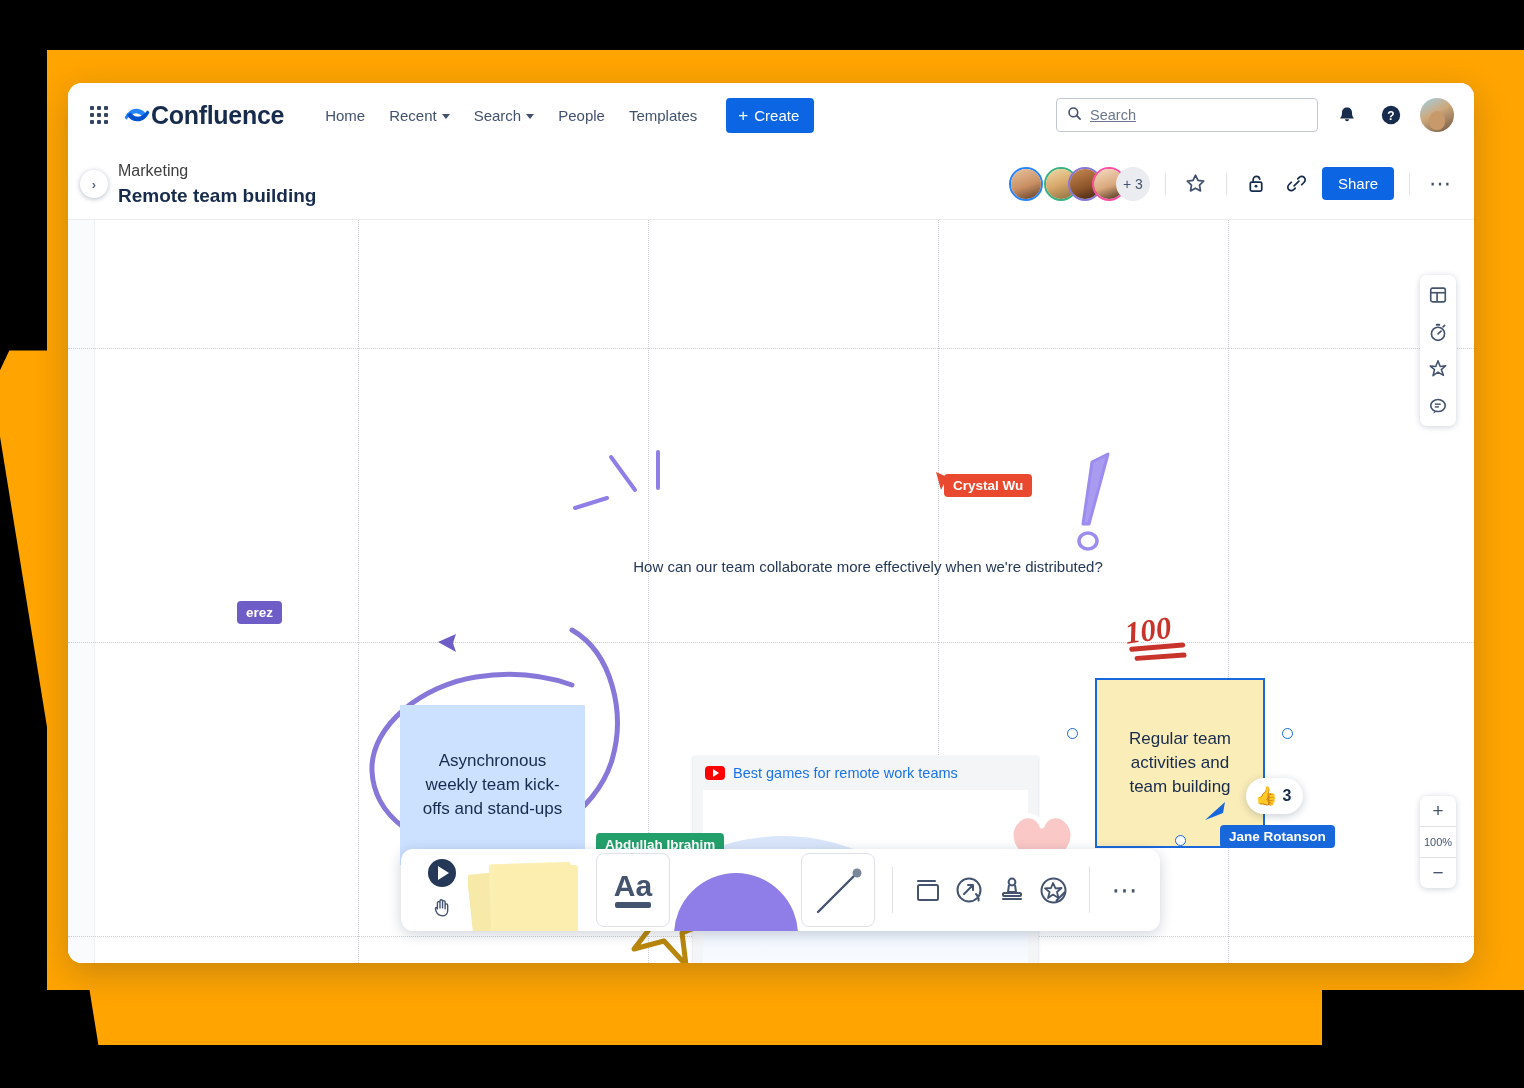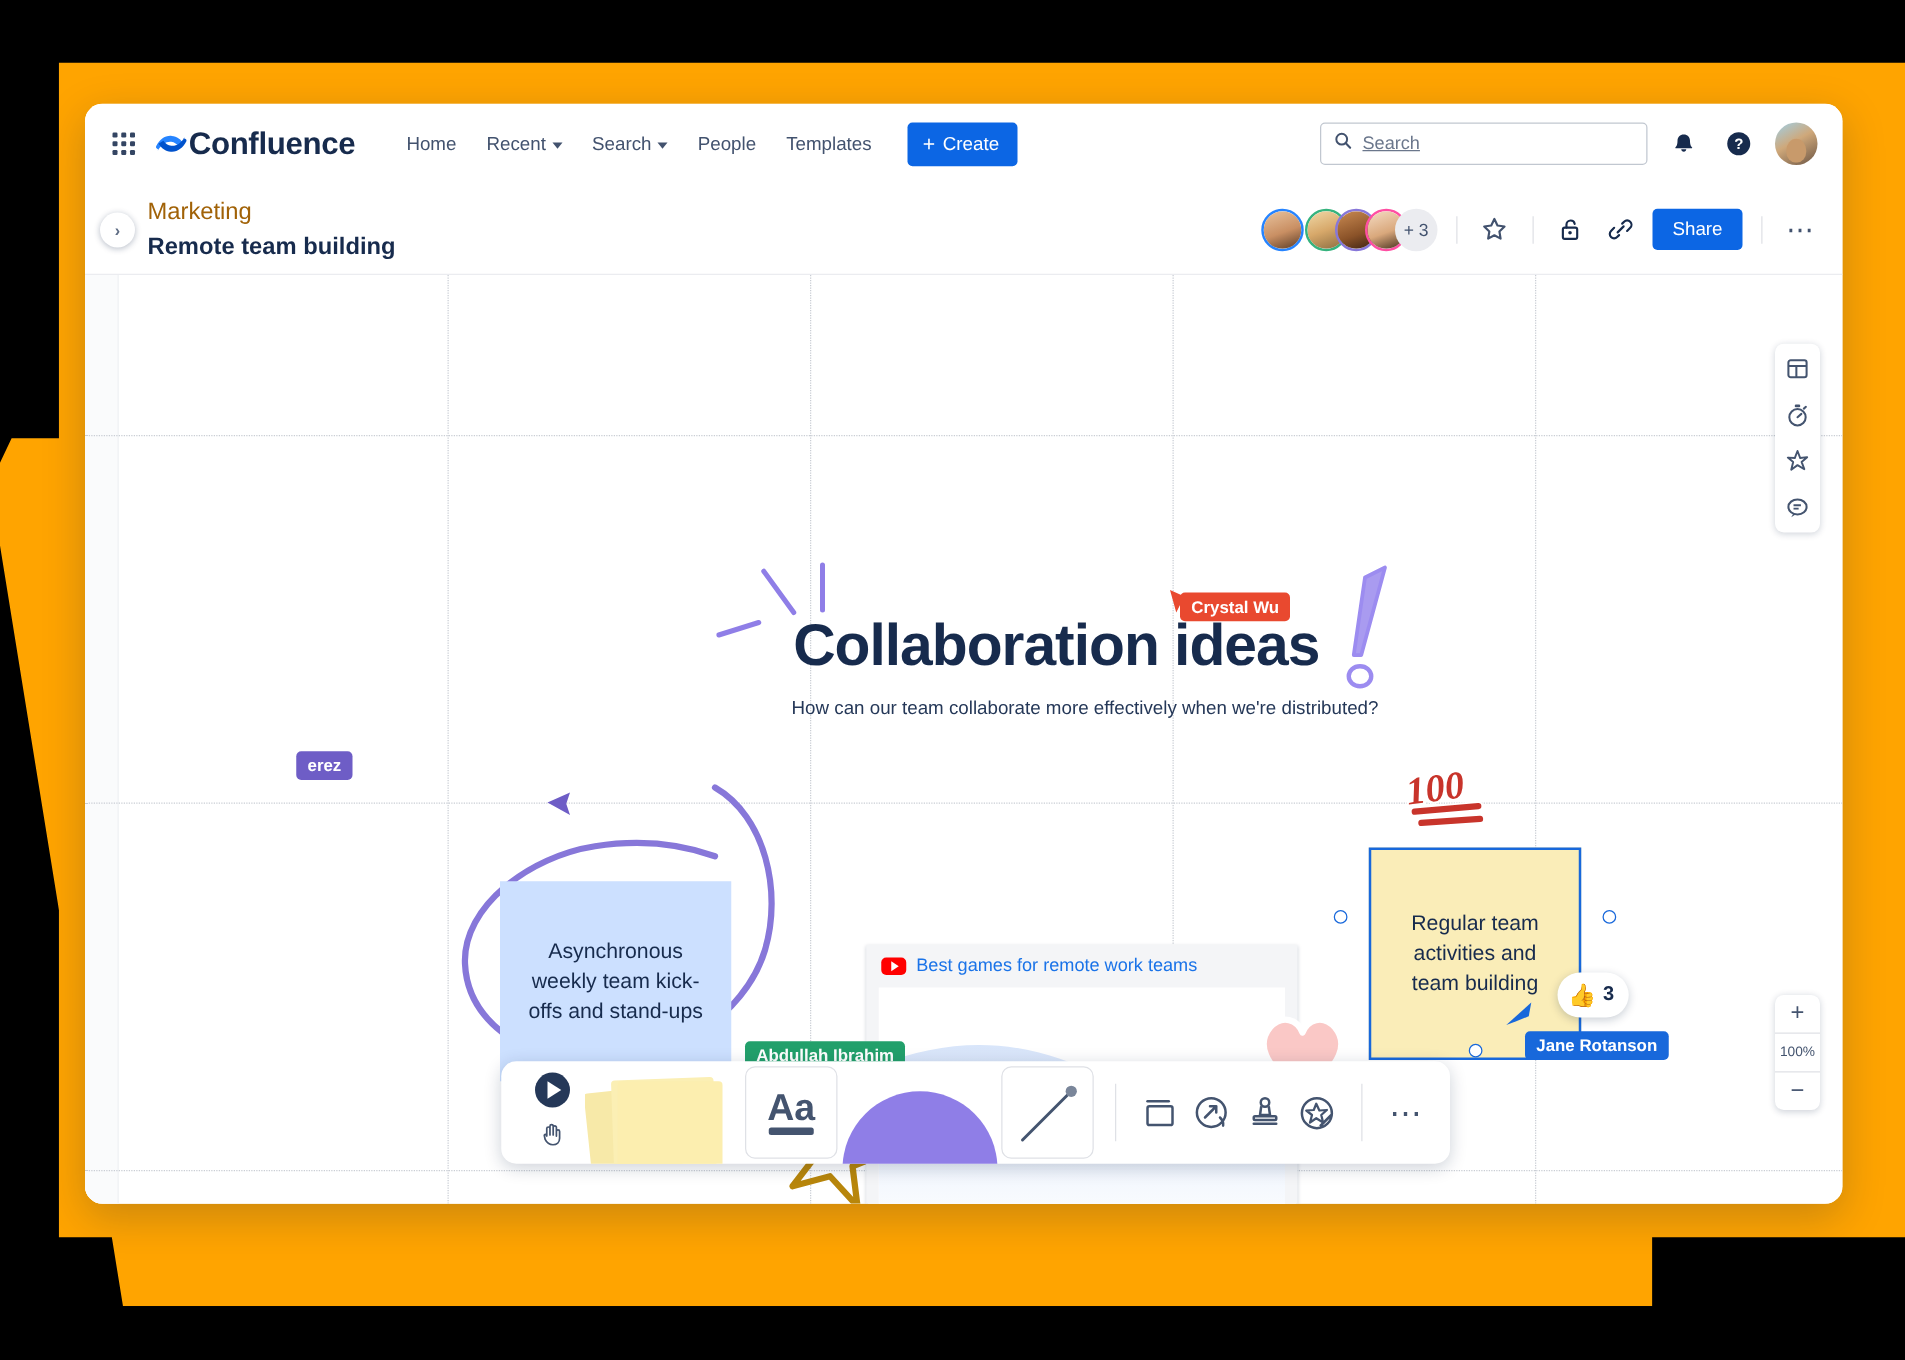--- a/index.html
+++ b/index.html
@@ -83,21 +83,21 @@
   
   .pagebar {
     position: relative; height: 72px; background: #fff; display: flex; align-items: center;
     padding-left: 50px; border-bottom: 1px solid #EBECF0;
   }
   .expand-chip {
     position: absolute; left: 12px; top: 22px; width: 28px; height: 28px; border-radius: 50%;
     background: #fff; box-shadow: 0 1px 5px rgba(9,30,66,.3); display: flex; align-items: center;
     justify-content: center; cursor: pointer; color:#5E6C84; font-size: 13px; font-weight: 700;
   }
-  .crumbs .space { font-size: 19px; color: #a16207; line-height: 1.5; }
+  .crumbs .space { font-size: 16px; color: #404040; line-height: 1.5; }
   .crumbs .title { font-size: 19px; font-weight: 600; color: #172B4D; line-height: 1.35; }
 
   .pagebar-right { margin-left: auto; display: flex; align-items: center; gap: 10px; padding-right: 18px; }
   .avatars { display: flex; align-items: center; }
   .av {
     width: 34px; height: 34px; border-radius: 50%; border: 2.5px solid #fff;
     position: relative; overflow: hidden; margin-left: -10px; cursor: pointer;
   }
   .av:first-child { margin-left: 0; }
   .av .face { position: absolute; inset: 0; }
@@ -356,21 +356,20 @@
         <line x1="38" y1="9" x2="62" y2="42" stroke="#8F7EE7" stroke-width="4" stroke-linecap="round"></line>
         <line x1="85" y1="4" x2="85" y2="40" stroke="#8F7EE7" stroke-width="4" stroke-linecap="round"></line>
         <line x1="2" y1="60" x2="34" y2="50" stroke="#8F7EE7" stroke-width="4" stroke-linecap="round"></line>
       </svg>
 
       <svg style="position:absolute;left:1000px;top:228px;" width="58" height="110">
         <path d="M40 6 L21 76 L15 76 L24 14 Z" fill="#A99BF0" stroke="#9C8CF0" stroke-width="3" stroke-linejoin="round"></path>
         <ellipse cx="20" cy="93" rx="9" ry="8" fill="none" stroke="#9C8CF0" stroke-width="3.5"></ellipse>
       </svg>
 
-      <div class="wb-title">Collaboration ideas</div>
       <div class="wb-sub">How can our team collaborate more effectively when we're distributed?</div>
 
       <div>
         <svg style="position:absolute;left:866px;top:250px;" width="22" height="24">
           <path d="M2 2 L20 10 L11 12 L7 20 Z" fill="#E9492F"></path>
         </svg>
         <div class="cursor-label" style="left:876px;top:230px;background:#E9492F;margin-top:24px;">Crystal Wu</div>
       </div>
 
       <div>

